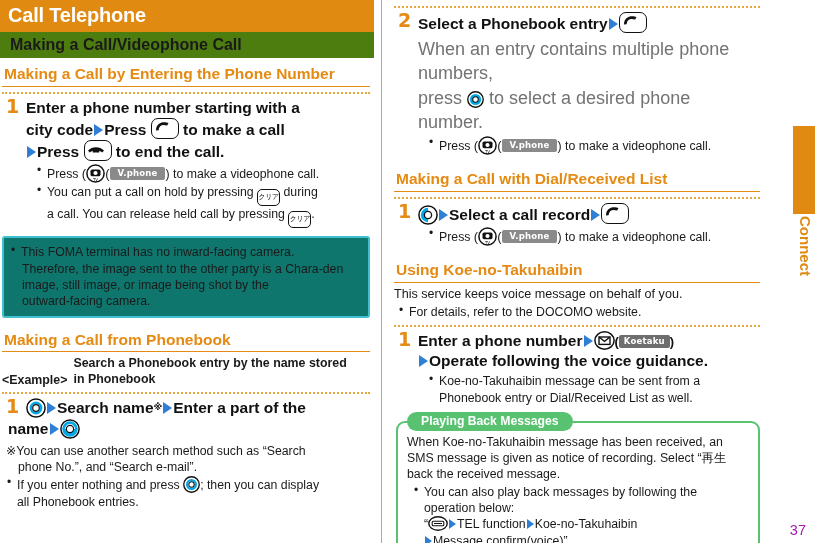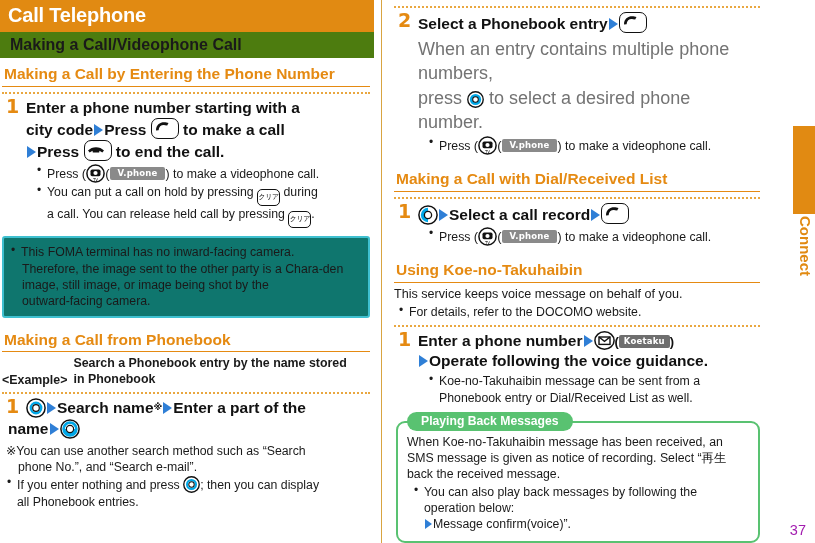--- a/index.html
+++ b/index.html
@@ -357,20 +357,29 @@
 
     <div class="note-green">
       <div class="green-pill">Playing Back Messages</div>
       <div class="smallnote">When Koe-no-Takuhaibin message has been received, an</div>
       <div class="smallnote">SMS message is given as notice of recording. Select “再生</div>
       <div class="smallnote">back the received message.</div>
       <div class="bl smallnote" style="margin-left:6px">
         <span>You can also play back messages by following the</span>
         <div>operation below:</div>
         <div>
+          <span>“</span><span class="key key-menu">
+            <svg width="20" height="15" viewBox="0 0 20 15">
+                <ellipse cx="10" cy="7.5" rx="9.2" ry="6.8" fill="#fff" stroke="#111" stroke-width="1.4"></ellipse>
+                <rect x="4.2" y="5.2" width="11.6" height="4.6" rx="1" fill="none" stroke="#111" stroke-width="1.1"></rect>
+                <line x1="6" y1="7.5" x2="14" y2="7.5" stroke="#111" stroke-width="1"></line>
+              </svg>
+          </span><span class="arw sm"></span><span>TEL function</span><span class="arw sm"></span><span>Koe-no-Takuhaibin</span>
+        </div>
+        <div>
           <span class="arw sm"></span><span>Message confirm(voice)”.</span>
         </div>
       </div>
     </div>
 
   </div>
 
   <div class="tab"></div>
   <div class="tab-label">Connect</div>
   <div class="pageno">37</div>

